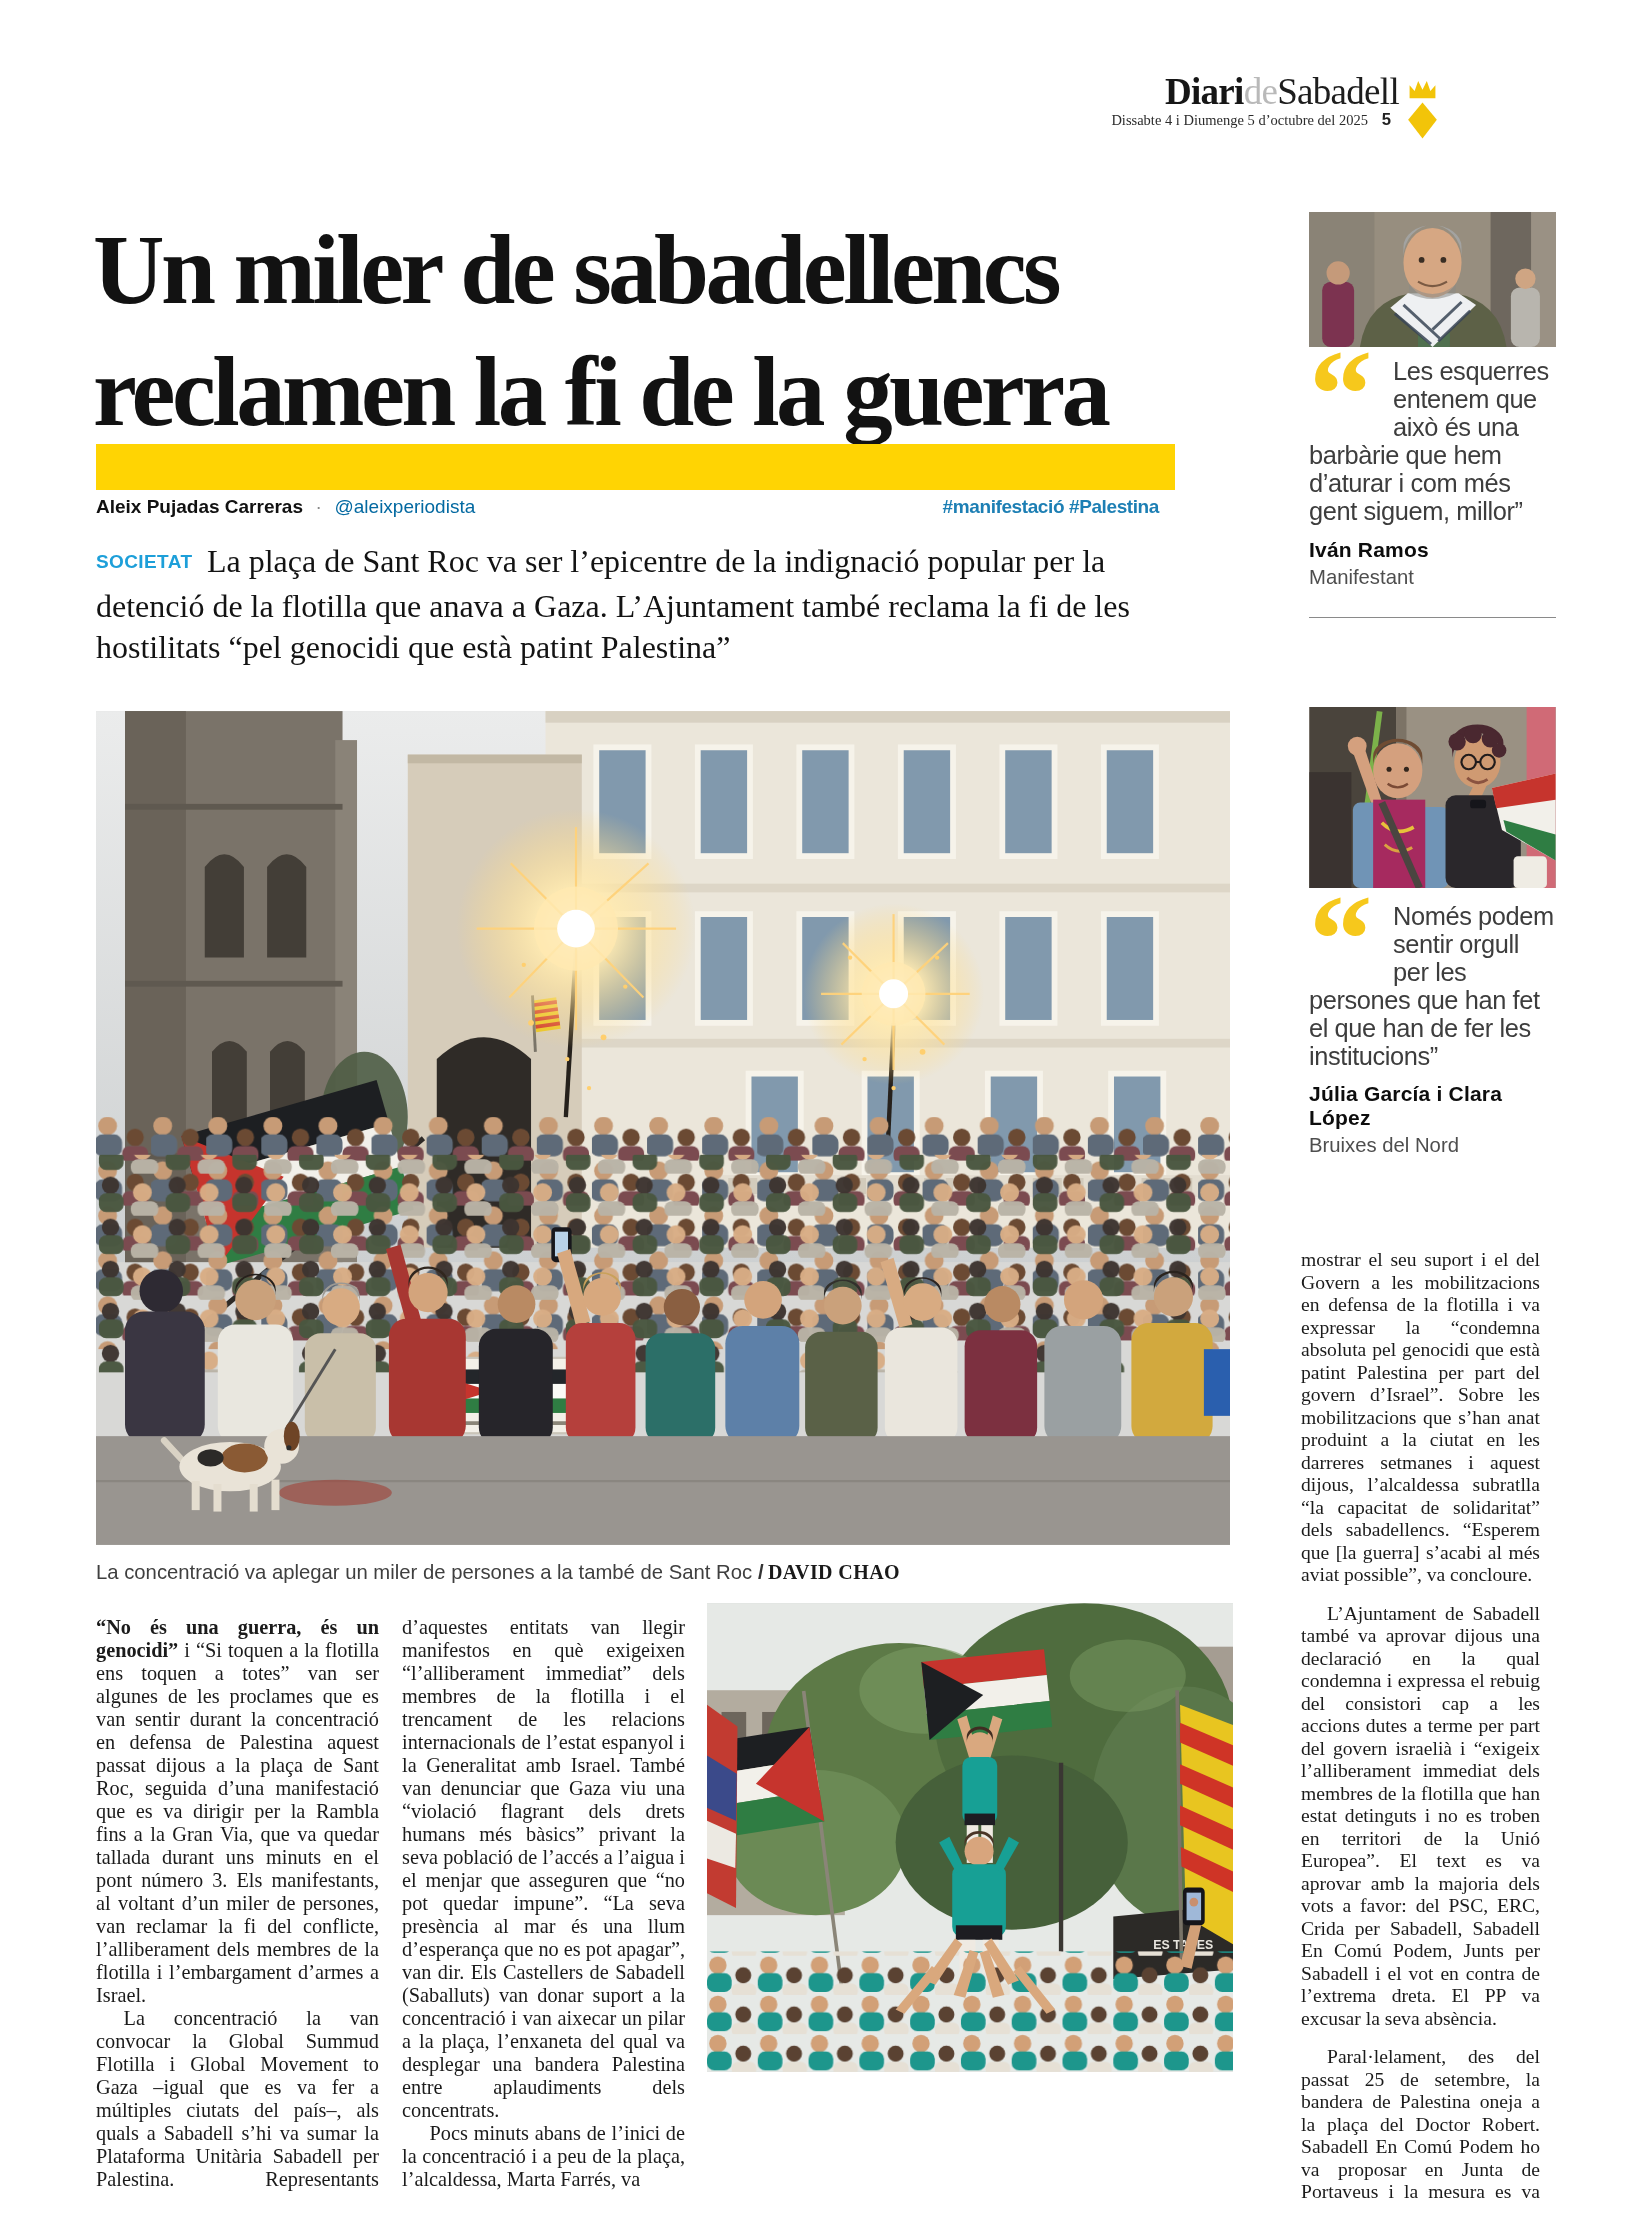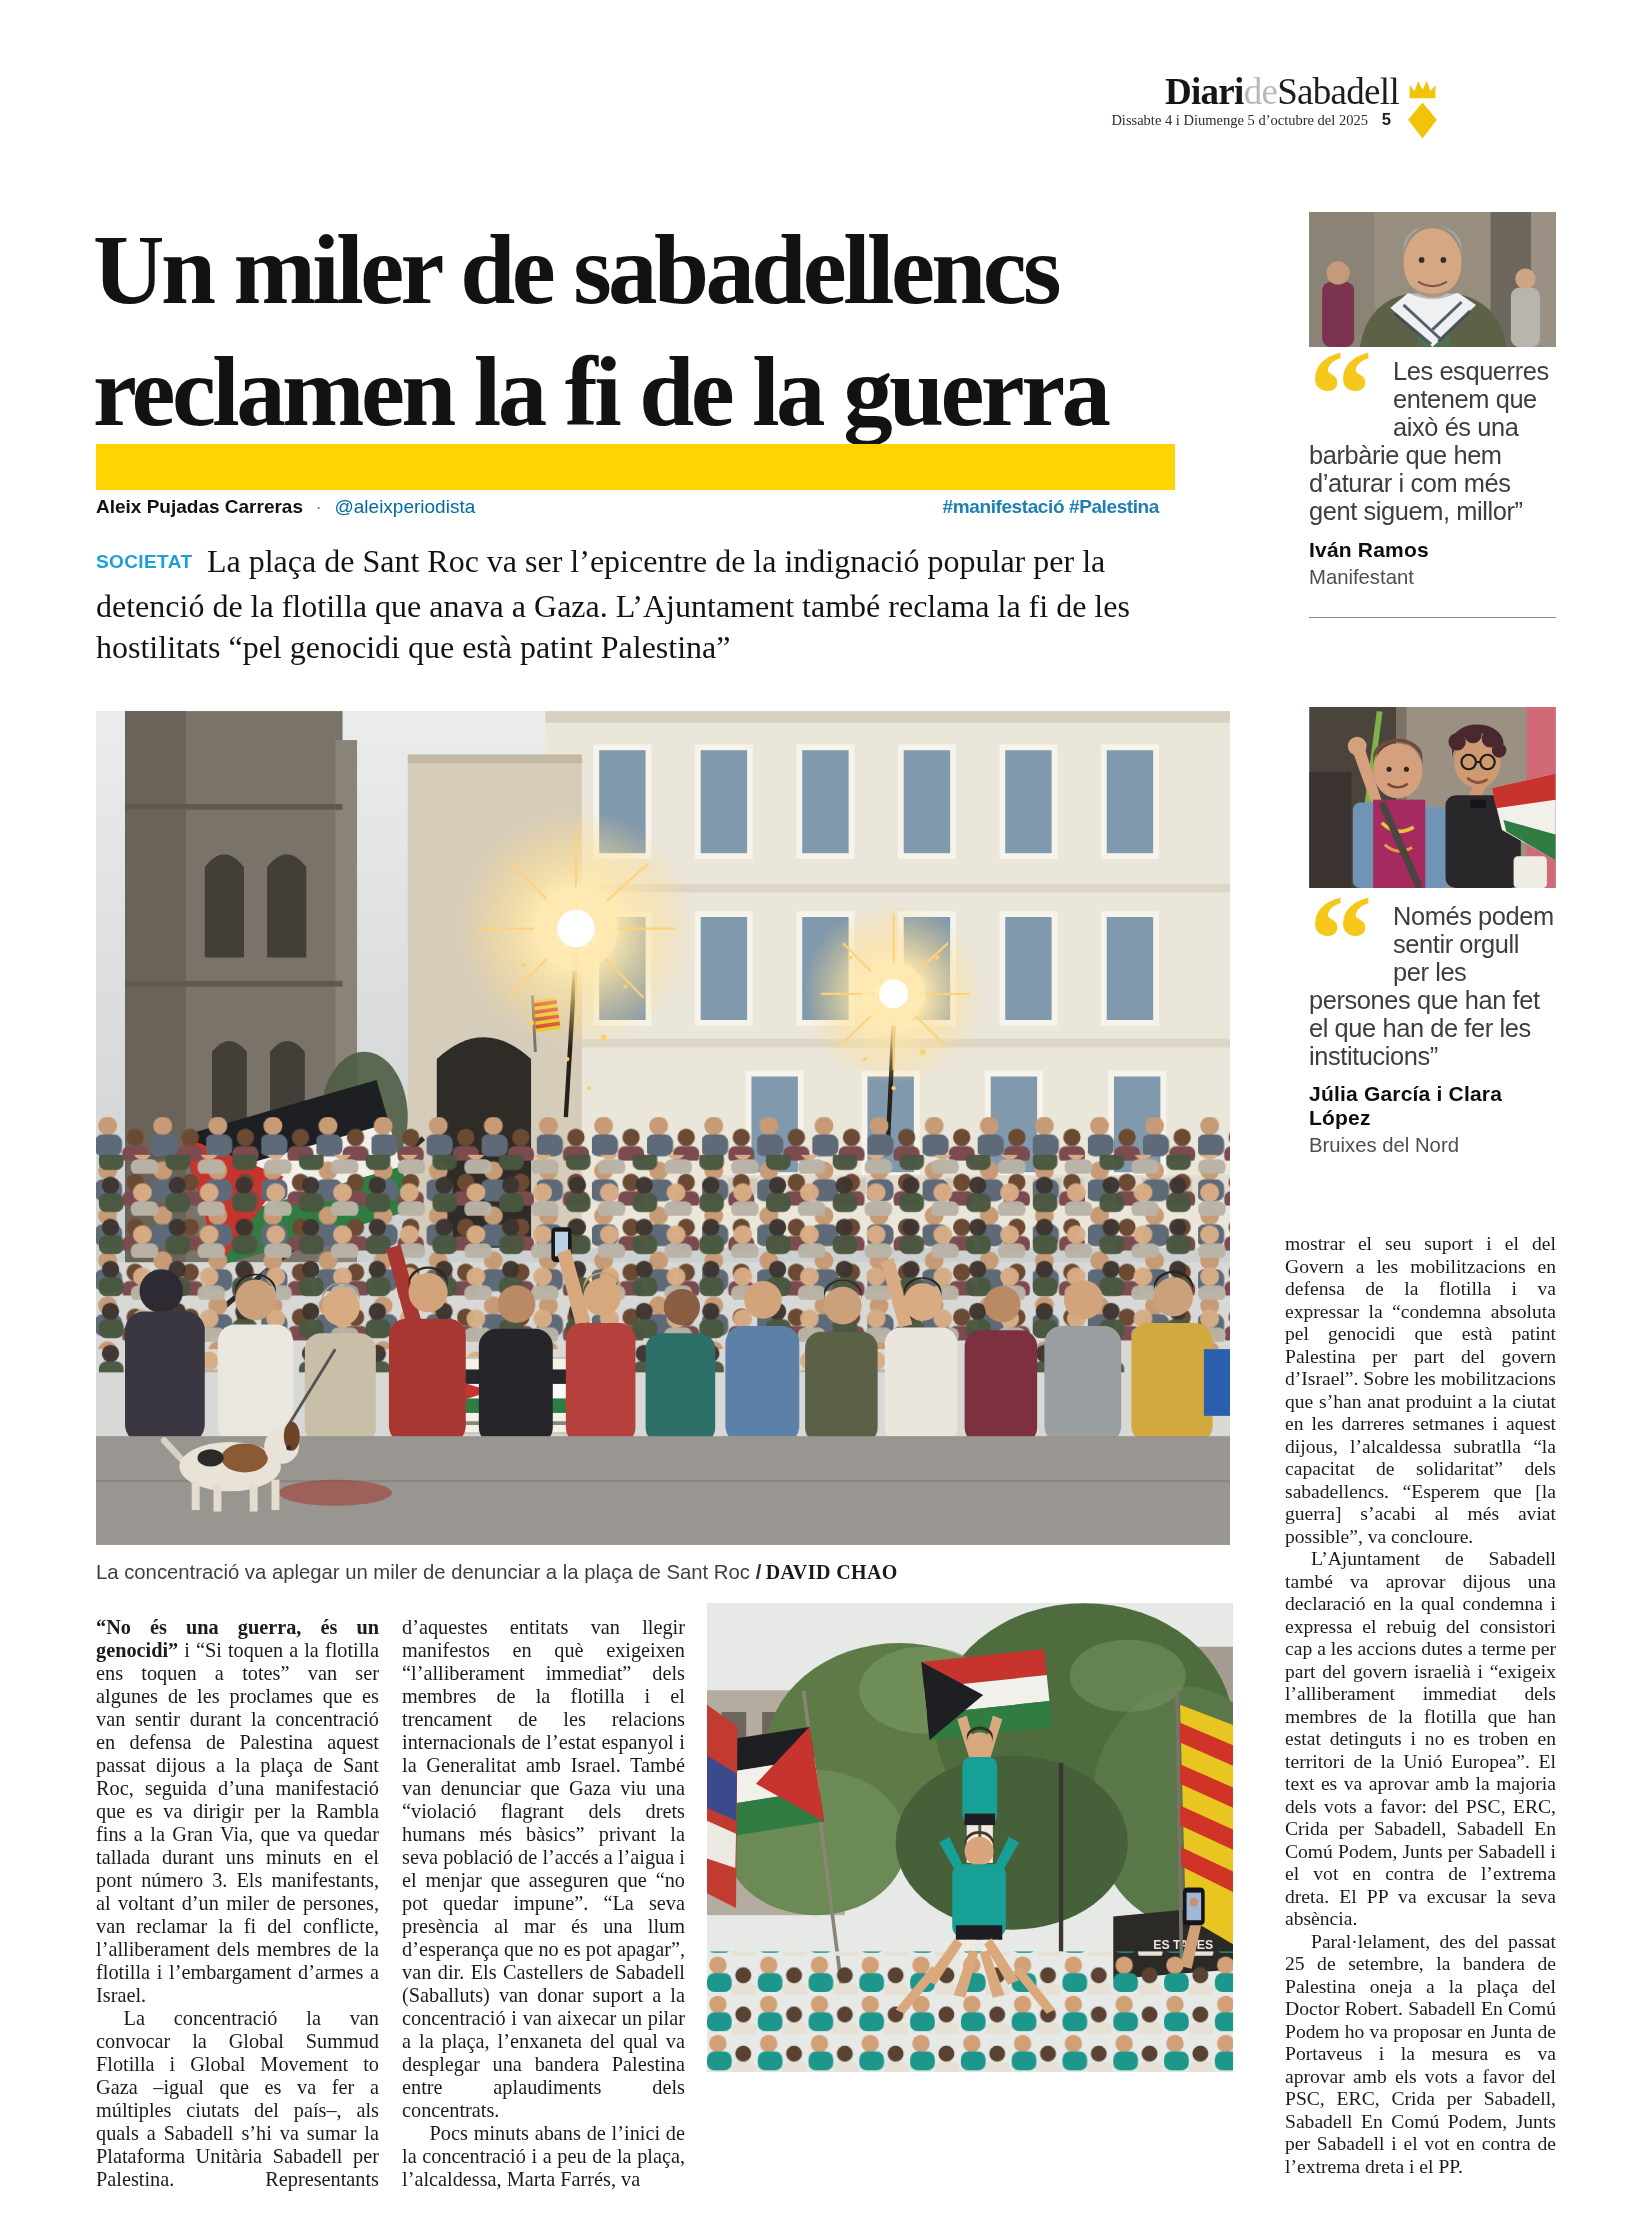--- a/index.html
+++ b/index.html
@@ -46,21 +46,21 @@
   
   .bodycols{position:absolute;left:96px;top:1616px;width:589px;height:580px;overflow:hidden;
             column-count:2;column-gap:23px;column-fill:auto;
             font-size:20.3px;line-height:23px;text-align:justify;color:#1b1b1b;}
   .bodycols p{margin:0;}
   .bodycols p.ind{text-indent:27.6px;}
   .blead{font-weight:bold;}
 
   .railtext{position:absolute;left:1285px;top:1233px;width:271px;height:972px;overflow:hidden;
             font-size:19.6px;line-height:22.5px;text-align:justify;color:#1b1b1b;}
-  .railtext p{margin:0;}
+  .railtext p{margin:16px;}
   .railtext p.ind{text-indent:26px;}
 
   
   .quote{position:absolute;left:1309px;width:250px;
          font-family:"Liberation Sans",sans-serif;font-size:25.4px;line-height:28px;
          letter-spacing:-0.4px;color:#3d3d3d;}
   .qmark{float:left;width:84px;height:61px;overflow:visible;}
   .qmark i{font-style:normal;display:block;font-family:"Liberation Serif",serif;font-weight:bold;
            font-size:127px;line-height:93px;color:#f6c81c;margin-top:-8.7px;}
   .attr{position:absolute;left:1309px;width:250px;font-family:"Liberation Sans",sans-serif;}
@@ -326,21 +326,21 @@
         <circle cx="266" cy="1016" r="3.5" fill="#2b2b2b"></circle>
         <rect x="132" y="1062" width="11" height="40" fill="#e4ddcf"></rect>
           <rect x="162" y="1066" width="11" height="38" fill="#e4ddcf"></rect>
         <rect x="212" y="1066" width="11" height="38" fill="#e4ddcf"></rect>
           <rect x="242" y="1060" width="11" height="42" fill="#e4ddcf"></rect>
       </g>
     </svg>
   </div>
 
   <div class="caption" style="left:96px;top:1559px;width:1134px;">
-    <span>La concentració va aplegar un miler de denunciar a la plaça de Sant Roc</span><span class="creditsep">/</span><span class="credit">DAVID CHAO</span>
+    <span>La concentració va aplegar un miler de persones a la també de Sant Roc</span><span class="creditsep">/</span><span class="credit">DAVID CHAO</span>
   </div>
 
   <div class="bodycols">
     <p><span class="blead">“No és una guerra, és un genocidi”</span><span> i “Si toquen a la flotilla ens toquen a totes” van ser algunes de les proclames que es van sentir durant la concentració en defensa de Palestina aquest passat dijous a la plaça de Sant Roc, seguida d’una manifestació que es va dirigir per la Rambla fins a la Gran Via, que va quedar tallada durant uns minuts en el pont número 3. Els manifestants, al voltant d’un miler de persones, van reclamar la fi del conflicte, l’alliberament dels membres de la flotilla i l’embargament d’armes a Israel.</span></p>
     <p class="ind">La concentració la van convocar la Global Summud Flotilla i Global Movement to Gaza –igual que es va fer a múltiples ciutats del país–, als quals a Sabadell s’hi va sumar la Plataforma Unitària Sabadell per Palestina. Representants d’aquestes entitats van llegir manifestos en què exigeixen “l’alliberament immediat” dels membres de la flotilla i el trencament de les relacions internacionals de l’estat espanyol i la Generalitat amb Israel. També van denunciar que Gaza viu una “violació flagrant dels drets humans més bàsics” privant la seva població de l’accés a l’aigua i el menjar que asseguren que “no pot quedar impune”. “La seva presència al mar és una llum d’esperança que no es pot apagar”, van dir. Els Castellers de Sabadell (Saballuts) van donar suport a la concentració i van aixecar un pilar a la plaça, l’enxaneta del qual va desplegar una bandera Palestina entre aplaudiments dels concentrats.</p>
     <p class="ind">Pocs minuts abans de l’inici de la concentració i a peu de la plaça, l’alcaldessa, Marta Farrés, va</p>
   </div>
 
   <div class="photo" style="left:707px;top:1603px;width:526px;height:469px;">
     <svg width="526" height="469" viewBox="0 0 725 646">

